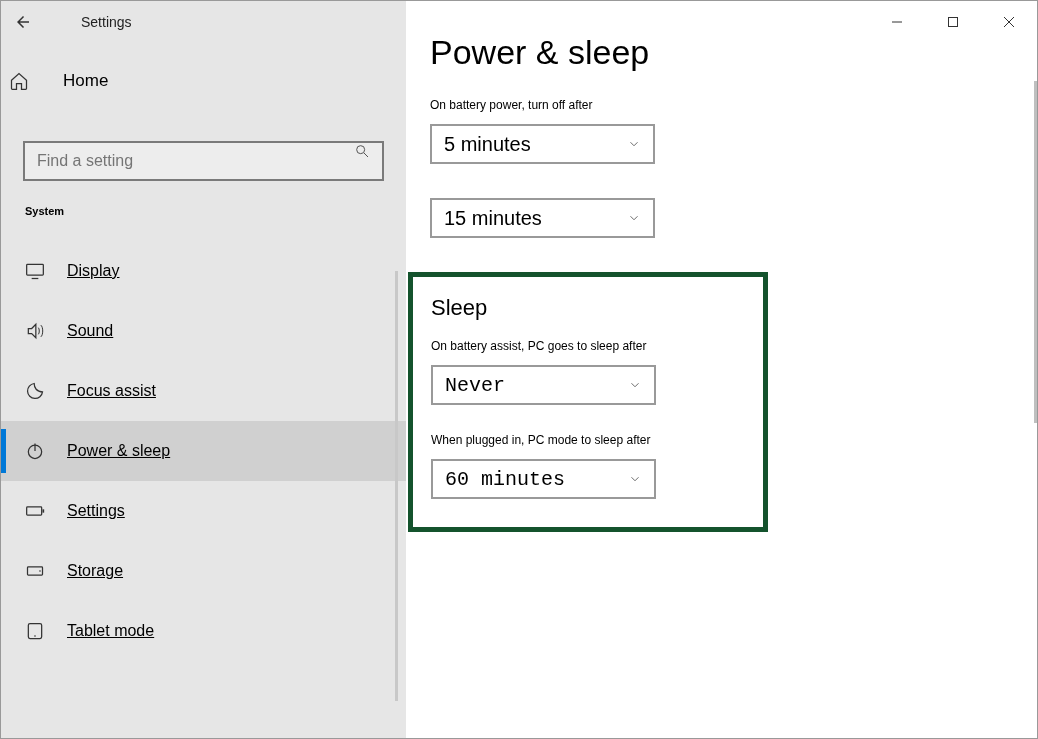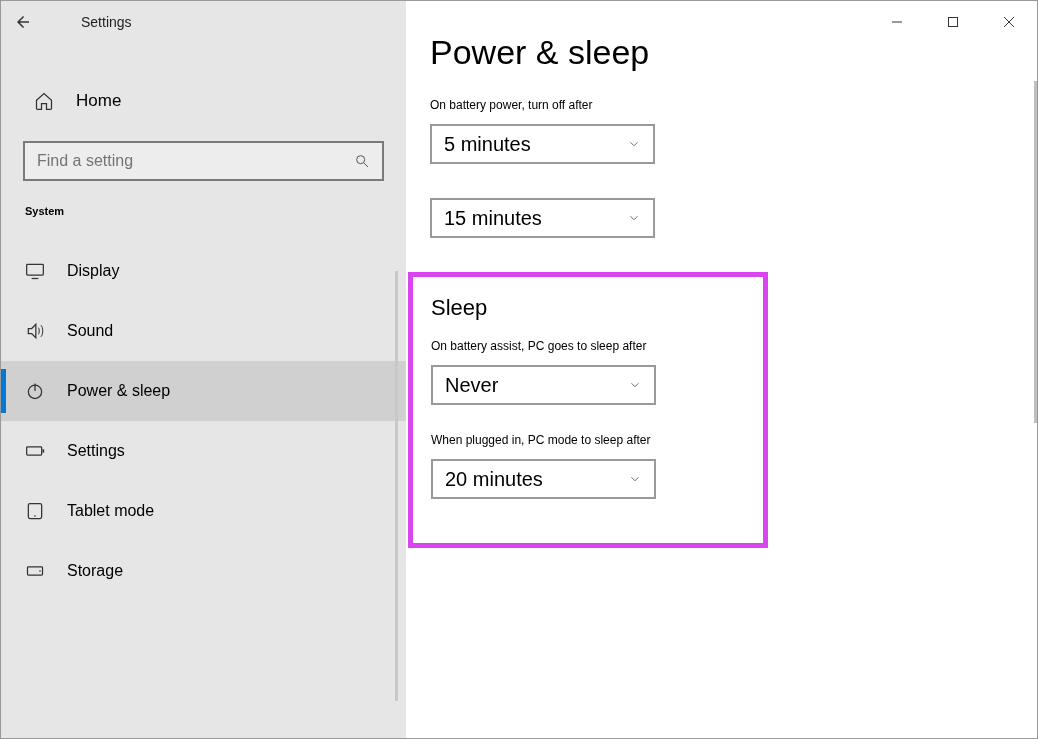--- a/index.html
+++ b/index.html
@@ -2,39 +2,39 @@
 <html><head>
 <meta charset="utf-8">
 <style>
   * { box-sizing: border-box; margin: 0; padding: 0; }
   html, body { width: 1038px; height: 739px; overflow: hidden; font-family: "Segoe UI", Arial, sans-serif; background:#fff; color:#000; }
   .window { display:flex; width:1038px; height:739px; border:1px solid #999; position:relative; }
   .sidebar { width: 405px; background:#e6e6e6; display:flex; flex-direction:column; position:relative; }
   .titlebar { height:42px; display:flex; align-items:center; }
   .back-btn { width:44px; height:42px; display:flex; align-items:center; justify-content:center; }
   .app-title { margin-left: 36px; font-size:14px; color:#222; }
-  .home-row { display:flex; align-items:center; height:60px; padding-left:33px; margin-top:28px; gap:22px; }
+  .home-row { display:flex; height:60px; padding-left:8px; margin-top:28px; gap:34px; }
   .home-row .label { font-size:17px; }
   .search-wrap { padding: 10px 22px 0 22px; }
-  .search-box { width:100%; height:40px; border:2px solid #7a7a7a; background:#ededed; display:flex; align-items:center; padding:0 12px; }
+  .search-box { width:100%; height:40px; border:2px solid #7a7a7a; background:#ededed; display:flex; padding:0 12px; }
   .search-box input { flex:1; background:transparent; border:none; outline:none; font-size:16px; color:#555; }
   .search-box .sicon { color:#555; }
   .category { padding:24px 0 0 24px; font-size:11px; font-weight:600; }
-  .nav-list { margin-top:24px; }
+  .nav-list { margin-top:24px;text-decoration:underline; }
   .nav-item { height:60px; display:flex; align-items:center; padding-left:24px; gap:22px; font-size:16px; position:relative; cursor:default; }
   .nav-item.selected { background:#d0d0d0; }
   .nav-item.selected::before { content:""; position:absolute; left:0; top:8px; bottom:8px; width:5px; background:#0078d7; }
   .icon { width:20px; height:20px; display:inline-flex; align-items:center; justify-content:center; color:#333; }
   .content { flex:1; background:#fff; padding: 32px 24px 0 24px; position:relative; }
   .page-title { font-size:34px; font-weight:400; margin-bottom:26px; }
   .section-title { font-size:22px; font-weight:400; margin-bottom:18px; }
   .field-label { font-size:12px; margin-bottom:12px; }
   .select-box { width:225px; height:40px; border:2px solid #999; display:flex; align-items:center; justify-content:space-between; padding:0 12px; margin-bottom:34px; font-size:20px; }
-  .highlight-box { border:5px solid #d946ef; padding:18px 18px 16px 18px; margin-left:-22px; width:360px; }
-  .highlight-box .select-box { margin-bottom:28px; }
+  .highlight-box { border:5px solid #14532d; padding:18px 18px 0 18px; margin-left:-22px; width:360px; }
+  .highlight-box .select-box { margin-bottom:28px;font-family:Liberation Mono, monospace; }
   .wincontrols { position:absolute; right:0; top:0; height:42px; display:flex; }
   .winbtn { width:56px; display:flex; align-items:center; justify-content:center; font-size:12px; color:#333; }
   .scroll-hint { position:absolute; right:0; top:80px; bottom:0; width:6px; }
   .scroll-thumb { position:absolute; right:0; top:0; width:3px; height:52%; background:#bfbfbf; }
   .side-scroll { position:absolute; right:8px; top:270px; width:3px; height:430px; background:#c8c8c8; }
   svg { display:block; }
 </style>
 </head>
 <body>
 
@@ -85,20 +85,28 @@
       </div>
       <div class="nav-item">
         <span class="icon">
           <svg width="20" height="20" viewBox="0 0 24 24">
               <path d="M4 9v6h4l5 5V4L8 9H4z" fill="none" stroke="#333" stroke-width="1.5"></path>
               <path d="M16 8c1.5 1 1.5 7 0 8M19 5c3 2 3 12 0 14" fill="none" stroke="#333" stroke-width="1.2"></path>
             </svg>
         </span>
         <span>Sound</span>
       </div>
+      <div class="nav-item">
+        <span class="icon">
+          <svg width="20" height="20" viewBox="0 0 24 24">
+              <path d="M21 13A9 9 0 1 1 11 3c0 5 3 10 10 10z" fill="none" stroke="#333" stroke-width="1.5"></path>
+            </svg>
+        </span>
+        <span>Focus assist</span>
+      </div>
       <div class="nav-item selected">
         <span class="icon">
           <svg width="20" height="20" viewBox="0 0 24 24">
               <circle cx="12" cy="13" r="8" fill="none" stroke="#333" stroke-width="1.5"></circle>
               <line x1="12" y1="3" x2="12" y2="12" stroke="#333" stroke-width="1.5"></line>
             </svg>
         </span>
         <span>Power &amp; sleep</span>
       </div>
       <div class="nav-item">
@@ -106,34 +114,34 @@
           <svg width="20" height="20" viewBox="0 0 24 24">
               <rect x="2" y="7" width="18" height="10" rx="1" fill="none" stroke="#333" stroke-width="1.5"></rect>
               <rect x="21" y="10" width="2" height="4" fill="#333"></rect>
             </svg>
         </span>
         <span>Settings</span>
       </div>
       <div class="nav-item">
         <span class="icon">
           <svg width="20" height="20" viewBox="0 0 24 24">
+              <rect x="3" y="7" width="18" height="10" rx="1" fill="none" stroke="#333" stroke-width="1.5"></rect>
+              <circle cx="18" cy="12" r="1" fill="#333"></circle>
+            </svg>
+        </span>
+        <span>Storage</span>
+      </div>
+      <div class="nav-item">
+        <span class="icon">
+          <svg width="20" height="20" viewBox="0 0 24 24">
               <rect x="4" y="3" width="16" height="18" rx="2" fill="none" stroke="#333" stroke-width="1.5"></rect>
               <circle cx="12" cy="18" r="1" fill="#333"></circle>
             </svg>
         </span>
         <span>Tablet mode</span>
-      </div>
-      <div class="nav-item">
-        <span class="icon">
-          <svg width="20" height="20" viewBox="0 0 24 24">
-              <rect x="3" y="7" width="18" height="10" rx="1" fill="none" stroke="#333" stroke-width="1.5"></rect>
-              <circle cx="18" cy="12" r="1" fill="#333"></circle>
-            </svg>
-        </span>
-        <span>Storage</span>
       </div>
     </div>
 
     <div class="side-scroll"></div>
   </div>
 
   <div class="content">
 
     <div class="wincontrols">
       <div class="winbtn">
@@ -184,21 +192,21 @@
         <span>Never</span>
         <span>
             <svg width="14" height="14" viewBox="0 0 24 24">
               <path d="M6 9l6 6 6-6" fill="none" stroke="#555" stroke-width="1.5"></path>
             </svg>
           </span>
       </div>
 
       <div class="field-label">When plugged in, PC mode to sleep after</div>
       <div class="select-box">
-        <span>20 minutes</span>
+        <span>60 minutes</span>
         <span>
             <svg width="14" height="14" viewBox="0 0 24 24">
               <path d="M6 9l6 6 6-6" fill="none" stroke="#555" stroke-width="1.5"></path>
             </svg>
           </span>
       </div>
     </div>
 
     <div class="scroll-hint">
       <div class="scroll-thumb"></div>

